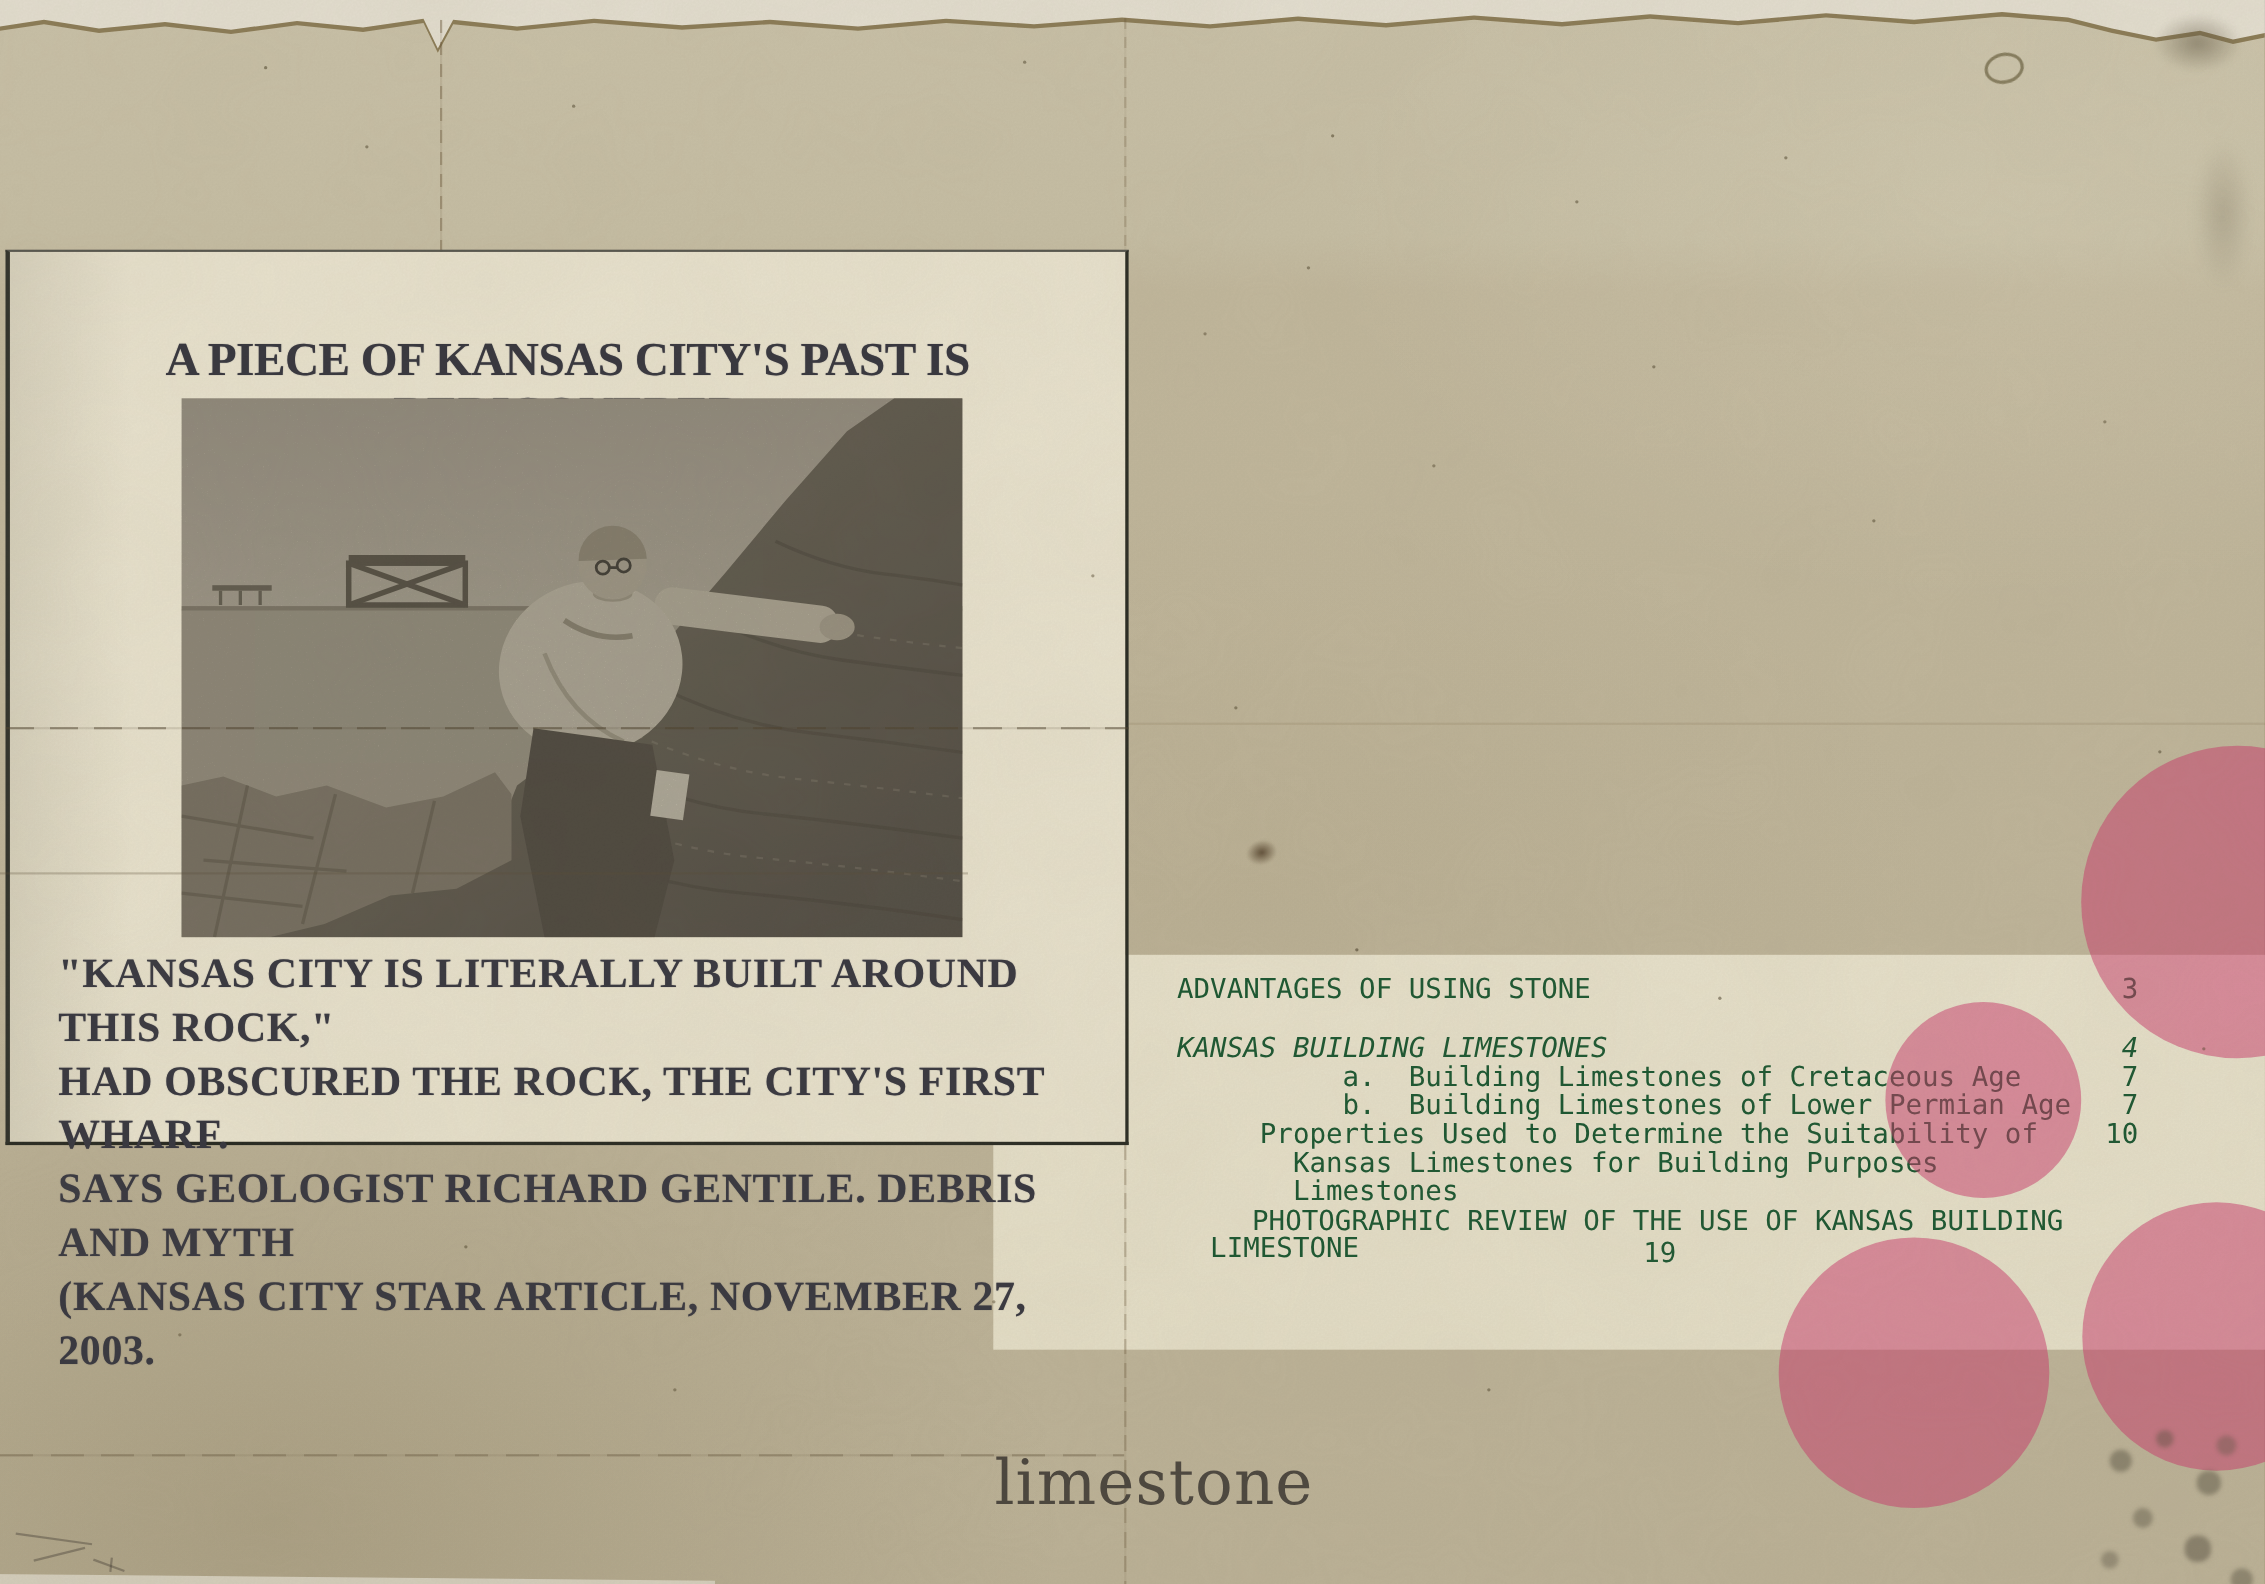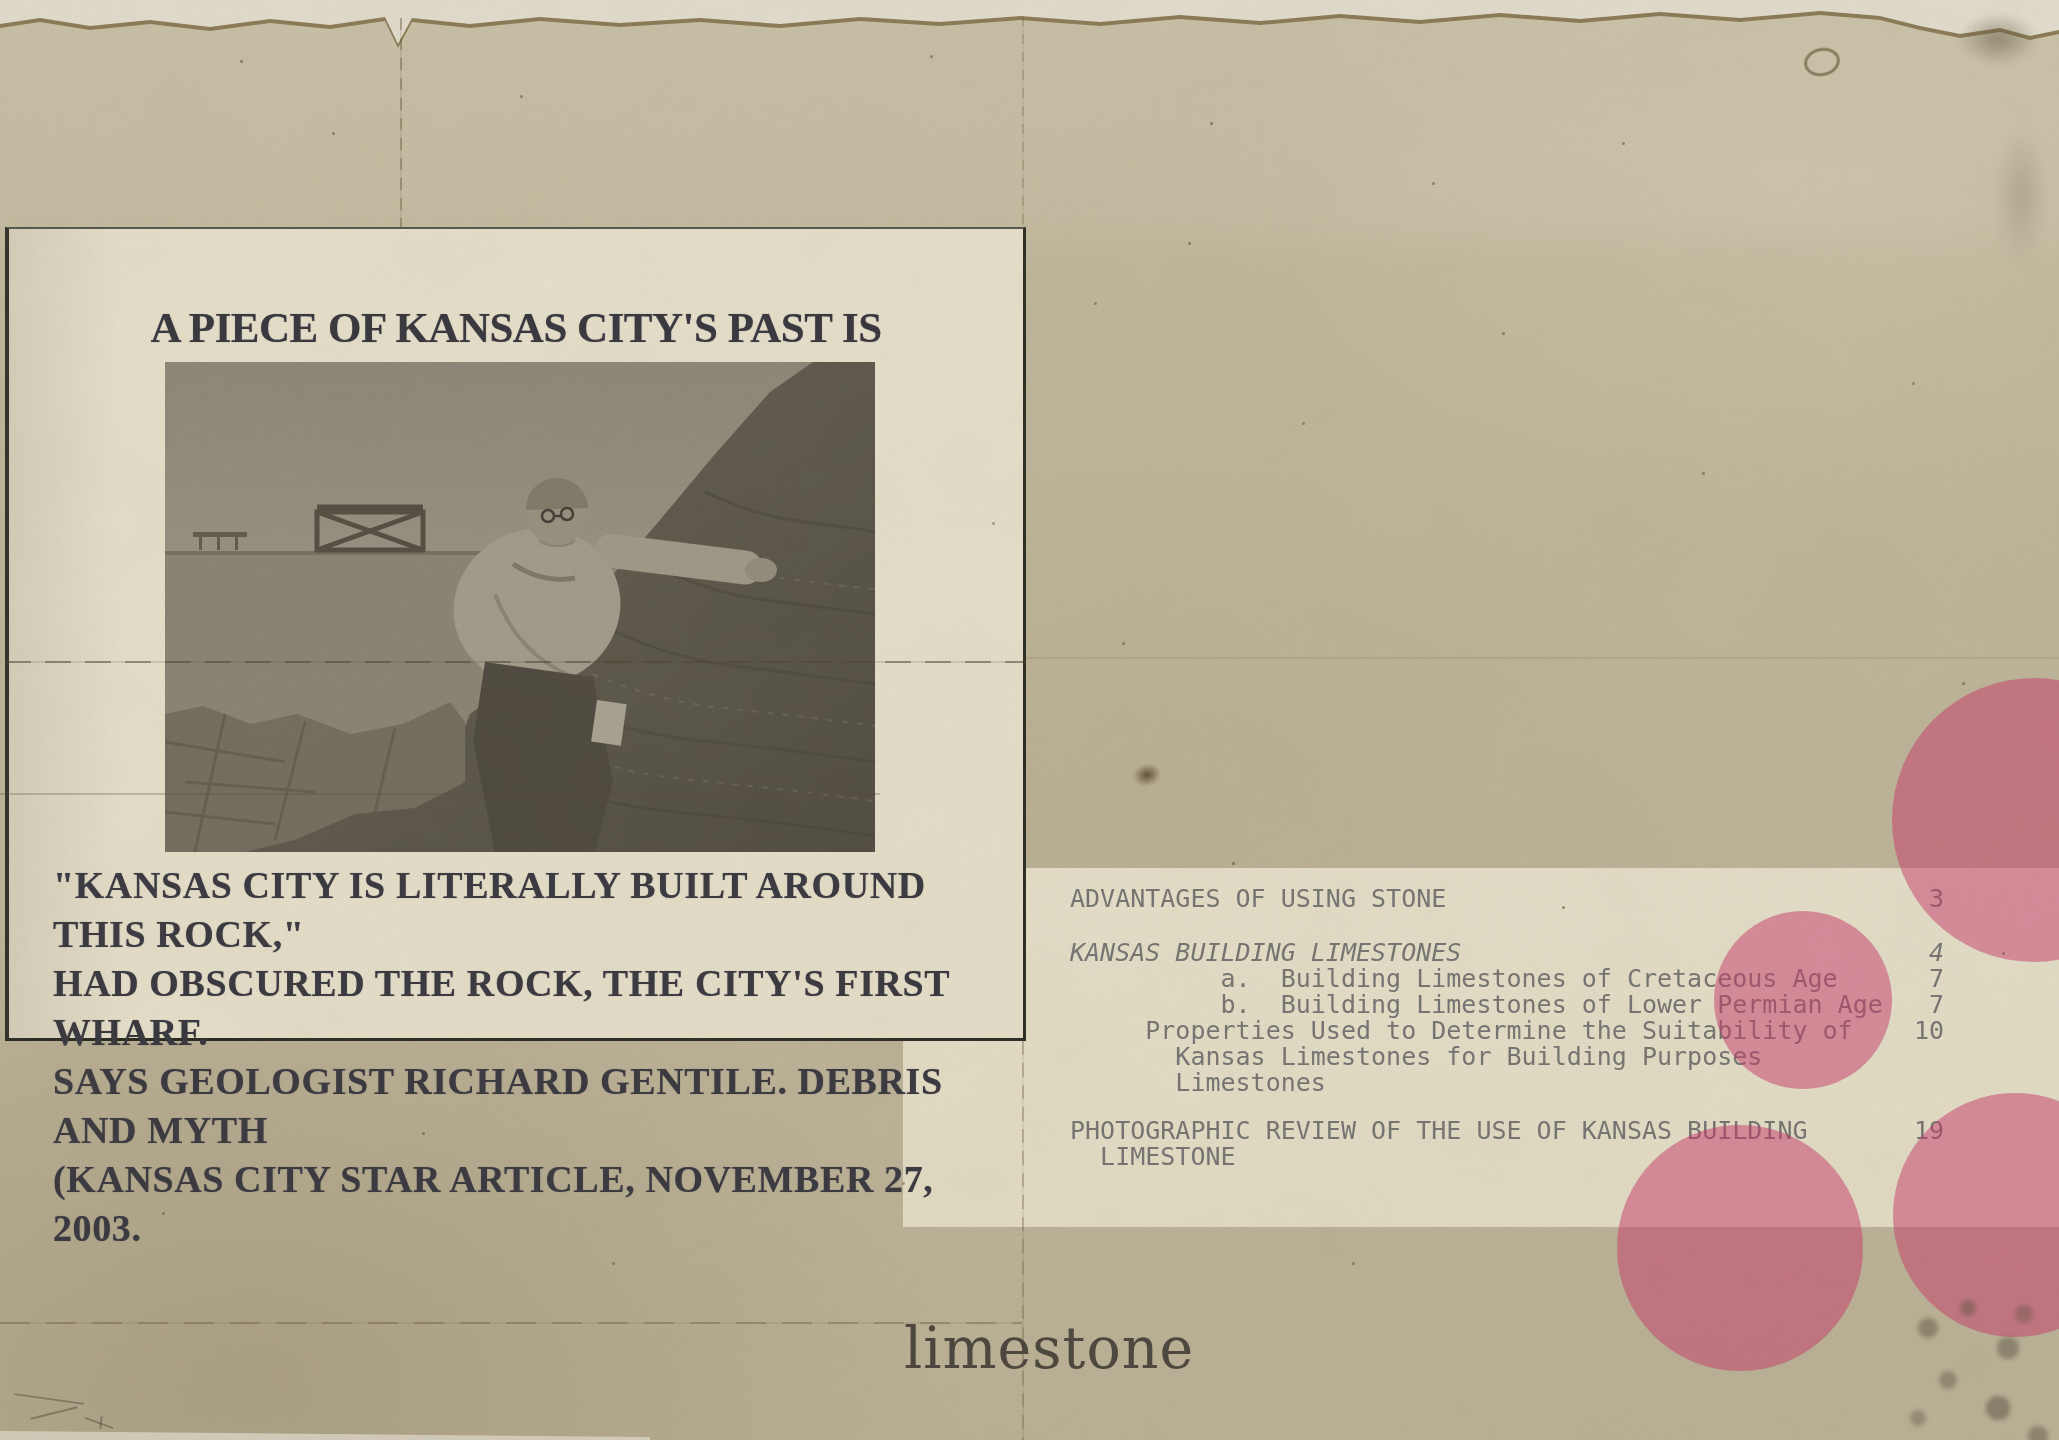--- a/index.html
+++ b/index.html
@@ -37,26 +37,26 @@
     font-family:"Liberation Serif",serif;font-weight:bold;font-size:43px;
     letter-spacing:-0.5px;color:#30303a;text-shadow:0 0 1px rgba(40,40,60,.55);}
   .photo{position:absolute;left:156px;top:133px;}
   .caption{position:absolute;left:44px;top:632px;width:958px;
     font-family:"Liberation Serif",serif;font-weight:bold;font-size:38px;
     line-height:49px;letter-spacing:.6px;color:#32323c;
     text-shadow:0 0 1px rgba(40,40,60,.5);}
 
   
   .toc{position:absolute;left:1070px;top:885px;width:874px;
-    font-family:"DejaVu Sans Mono",monospace;font-size:25px;color:#737373;}
+    font-family:"DejaVu Sans Mono",monospace;font-size:25px;color:#14532d;}
   .toc-row{display:flex;height:26px;align-items:center;}
   .toc-row .t{white-space:pre;flex:1 1 auto;}
   .toc-row .p{width:34px;text-align:right;white-space:pre;}
   .gap-lg{margin-top:28px;font-style:italic;}
-  .gap-md{margin-top:22px;}
+  .gap-md{margin-top:0;flex-direction:column;}
 
   
   .limestone{position:absolute;left:904px;top:1318px;
     font-family:"DejaVu Serif",serif;font-size:57px;line-height:60px;
     color:#46413a;letter-spacing:1px;}
 
   
   .dot{position:absolute;border-radius:50%;background:rgba(203,50,106,.5);}
   .dot1{left:1892px;top:678px;width:284px;height:284px;}
   .dot2{left:1714px;top:911px;width:178px;height:178px;}

